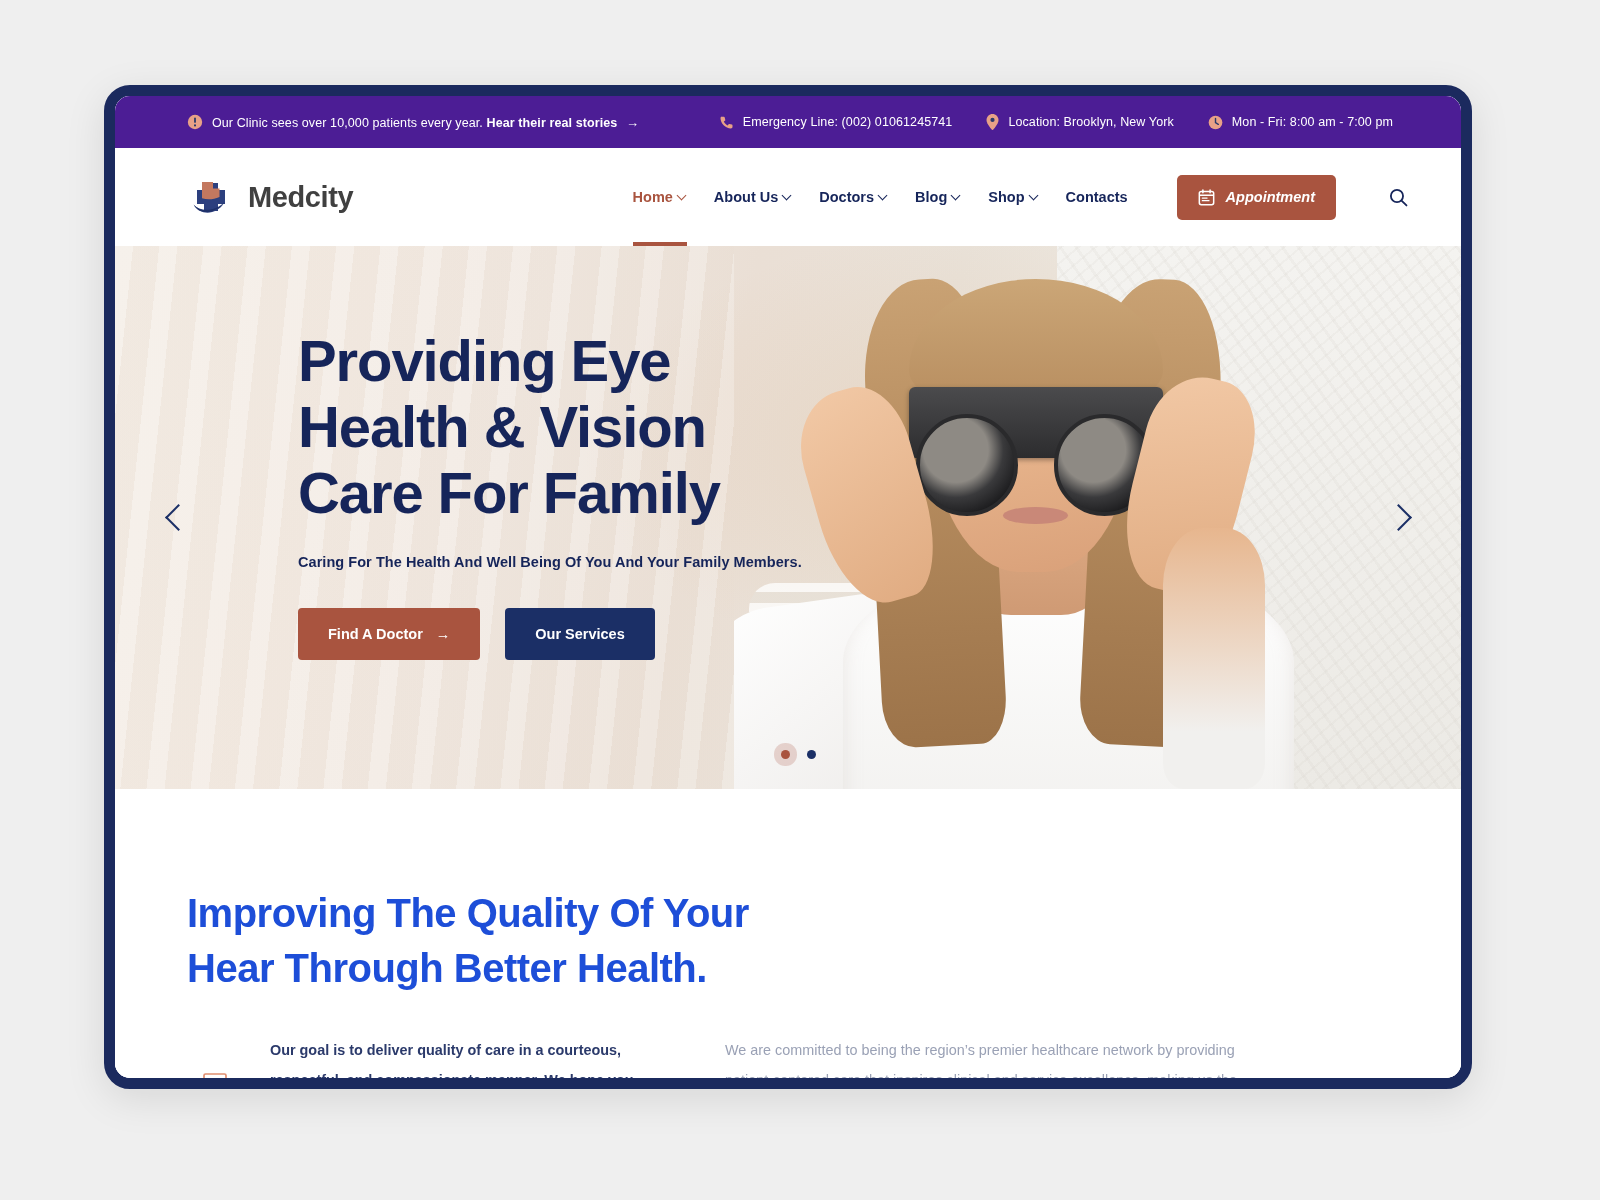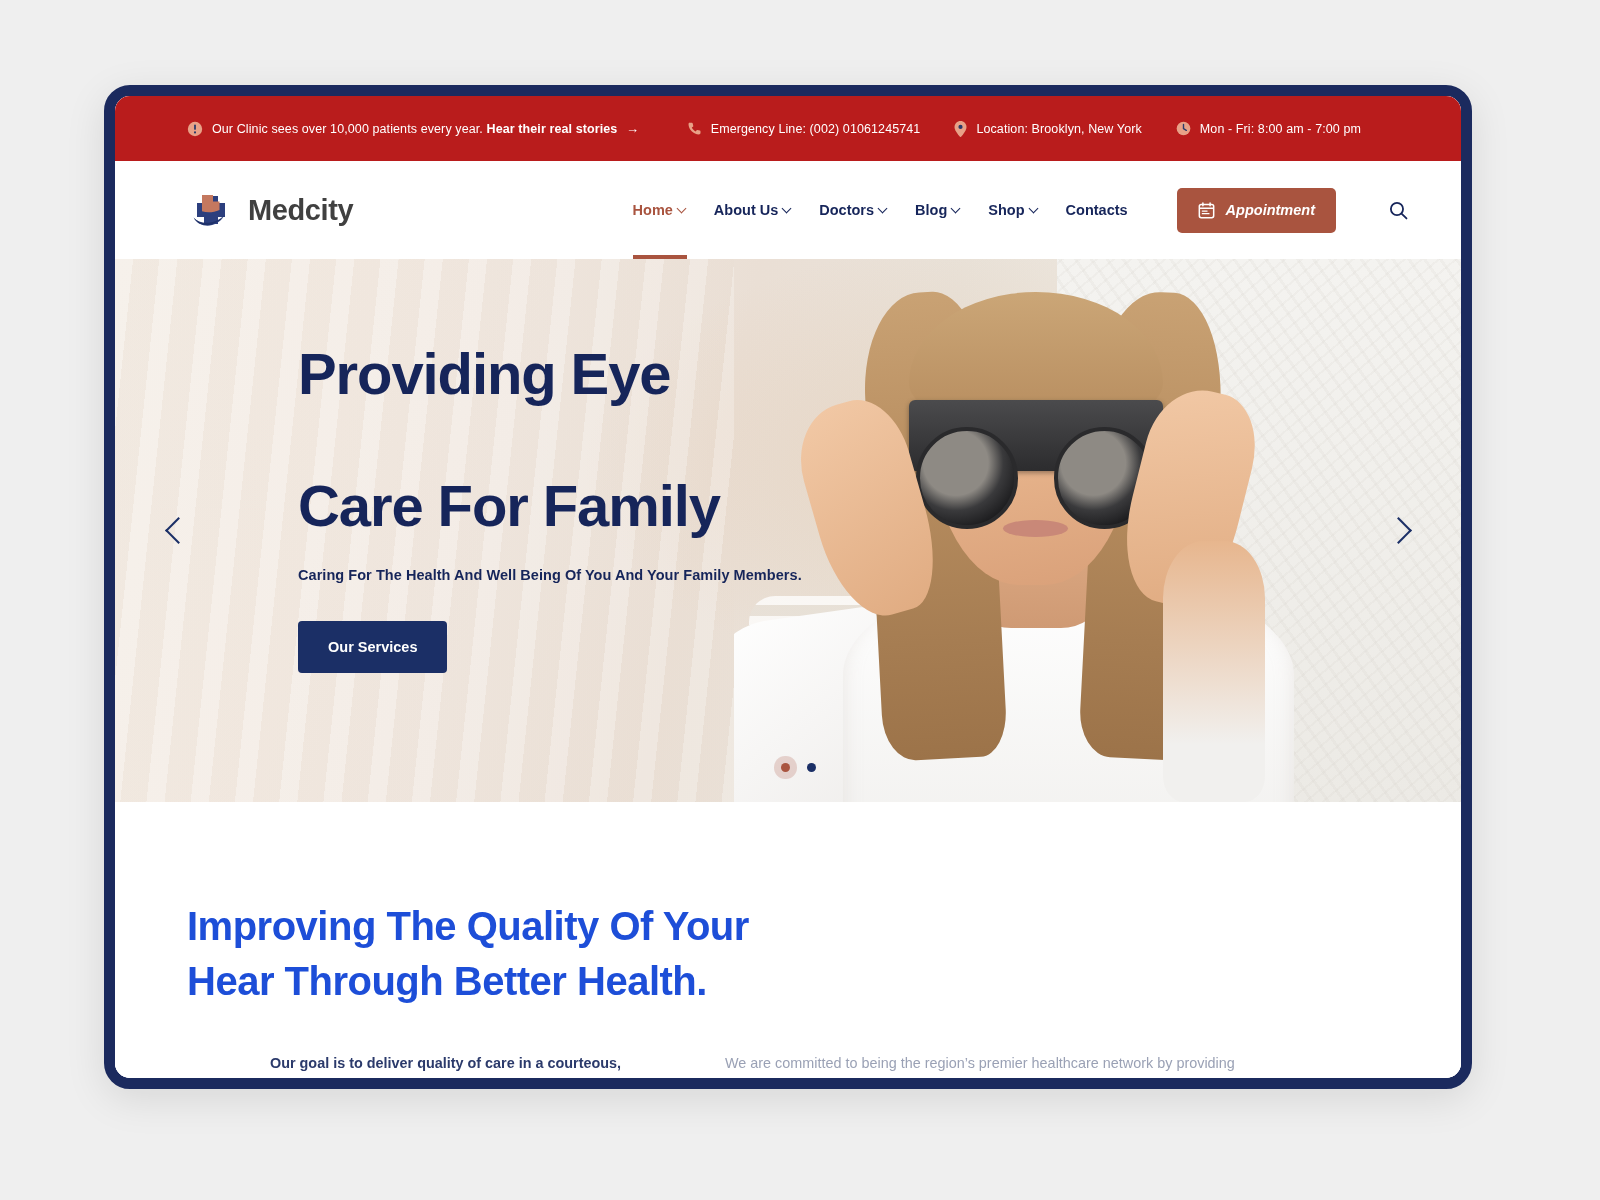--- a/index.html
+++ b/index.html
@@ -36,25 +36,25 @@
   .viewport {
     position: relative;
     width: 100%;
     height: 100%;
     overflow: hidden;
     background: #fff;
   }
 
   
   .topbar {
-    height: 65px;
-    background: #b91c1c;
-    display: flex;
-    align-items: center;
-    padding: 0 100px 0 72px;
+    height: 52px;
+    background: #4c1d95;
+    display: flex;
+    align-items: center;
+    padding: 0 68px 0 72px;
     color: #ffffff;
     font-size: 12.5px;
     letter-spacing: 0.1px;
   }
   .topbar-left {
     display: flex;
     align-items: center;
     gap: 9px;
     flex: 0 0 auto;
   }
@@ -586,25 +586,29 @@
             <div class="lens r"></div>
           </div>
           <div class="sub-hand-l"></div>
           <div class="sub-hand-r"></div>
           <div class="sub-arm-r"></div>
         </div>
 
         <div class="hero-content">
           <h1 class="hero-title">
             <span>Providing Eye</span><br>
-            <br>
+            <span>Health &amp; Vision</span><br>
             <span>Care For Family</span>
           </h1>
           <p class="hero-sub">Caring For The Health And Well Being Of You And Your Family Members.</p>
           <div class="hero-actions">
+            <button class="btn btn-primary">
+              <span>Find A Doctor</span>
+              <span>→</span>
+            </button>
             <button class="btn btn-secondary">
               <span>Our Services</span>
             </button>
           </div>
         </div>
 
         <button class="hero-arrow prev">
           <i></i>
         </button>
         <button class="hero-arrow next">

